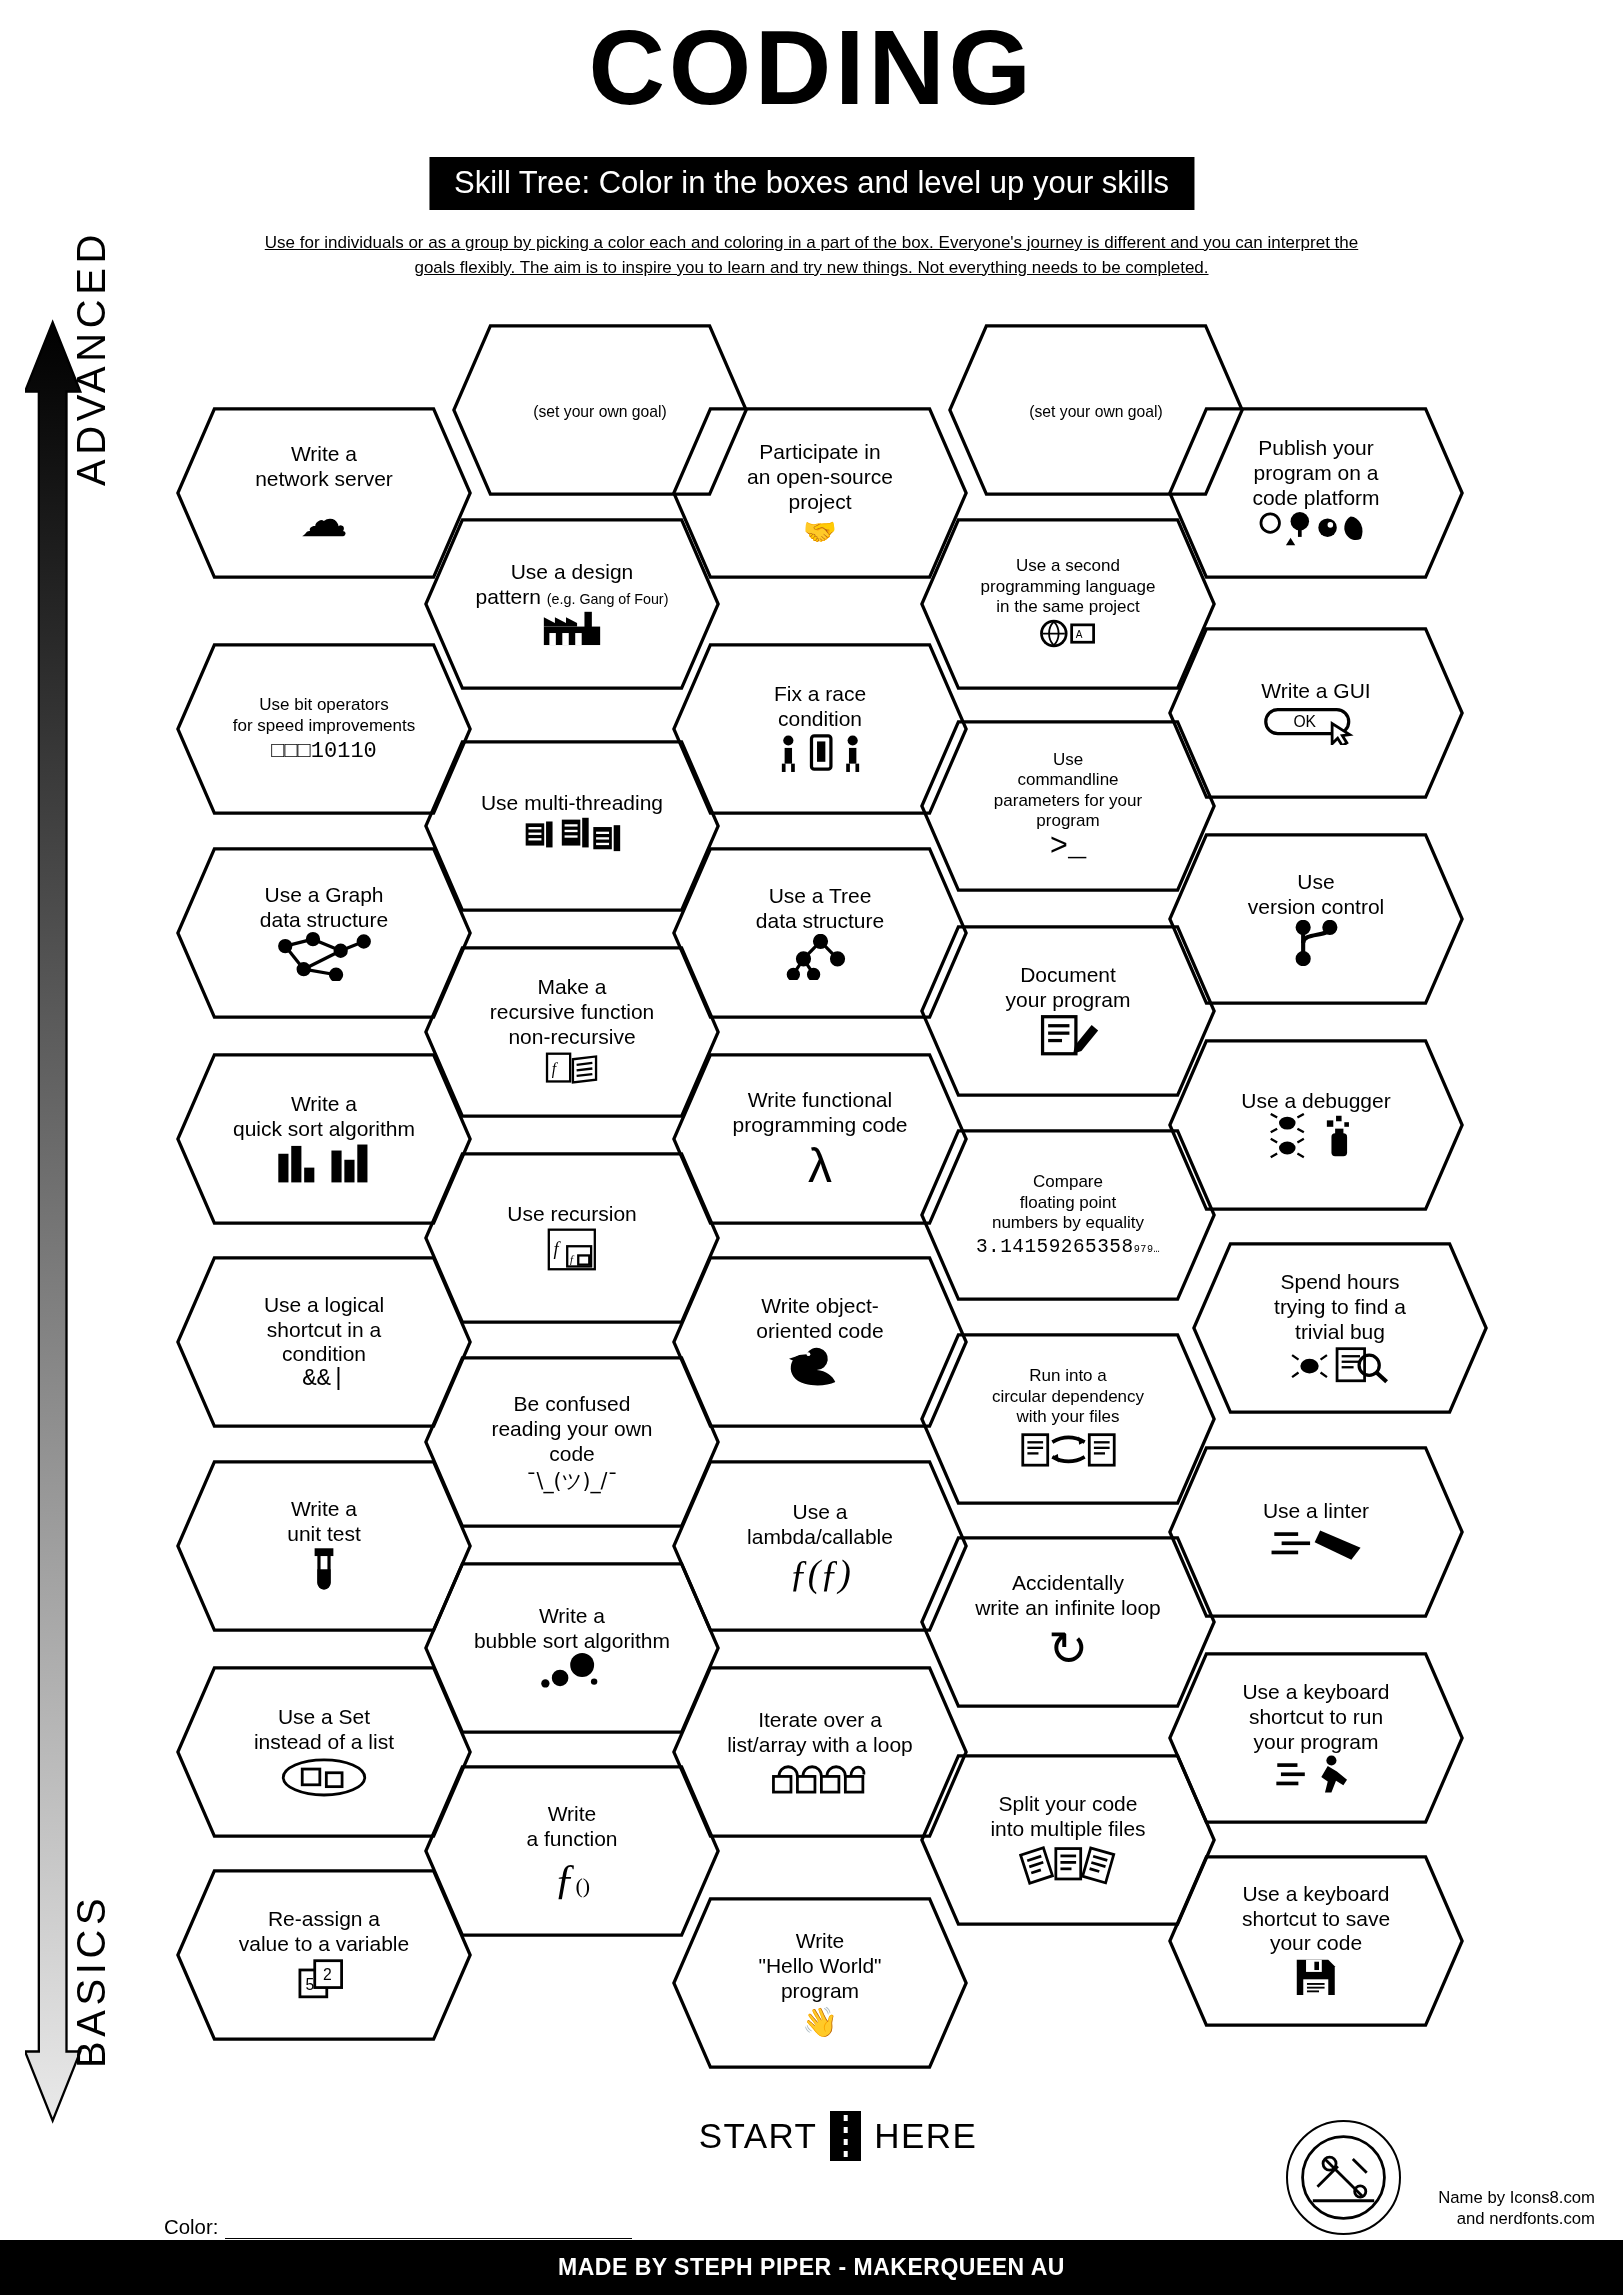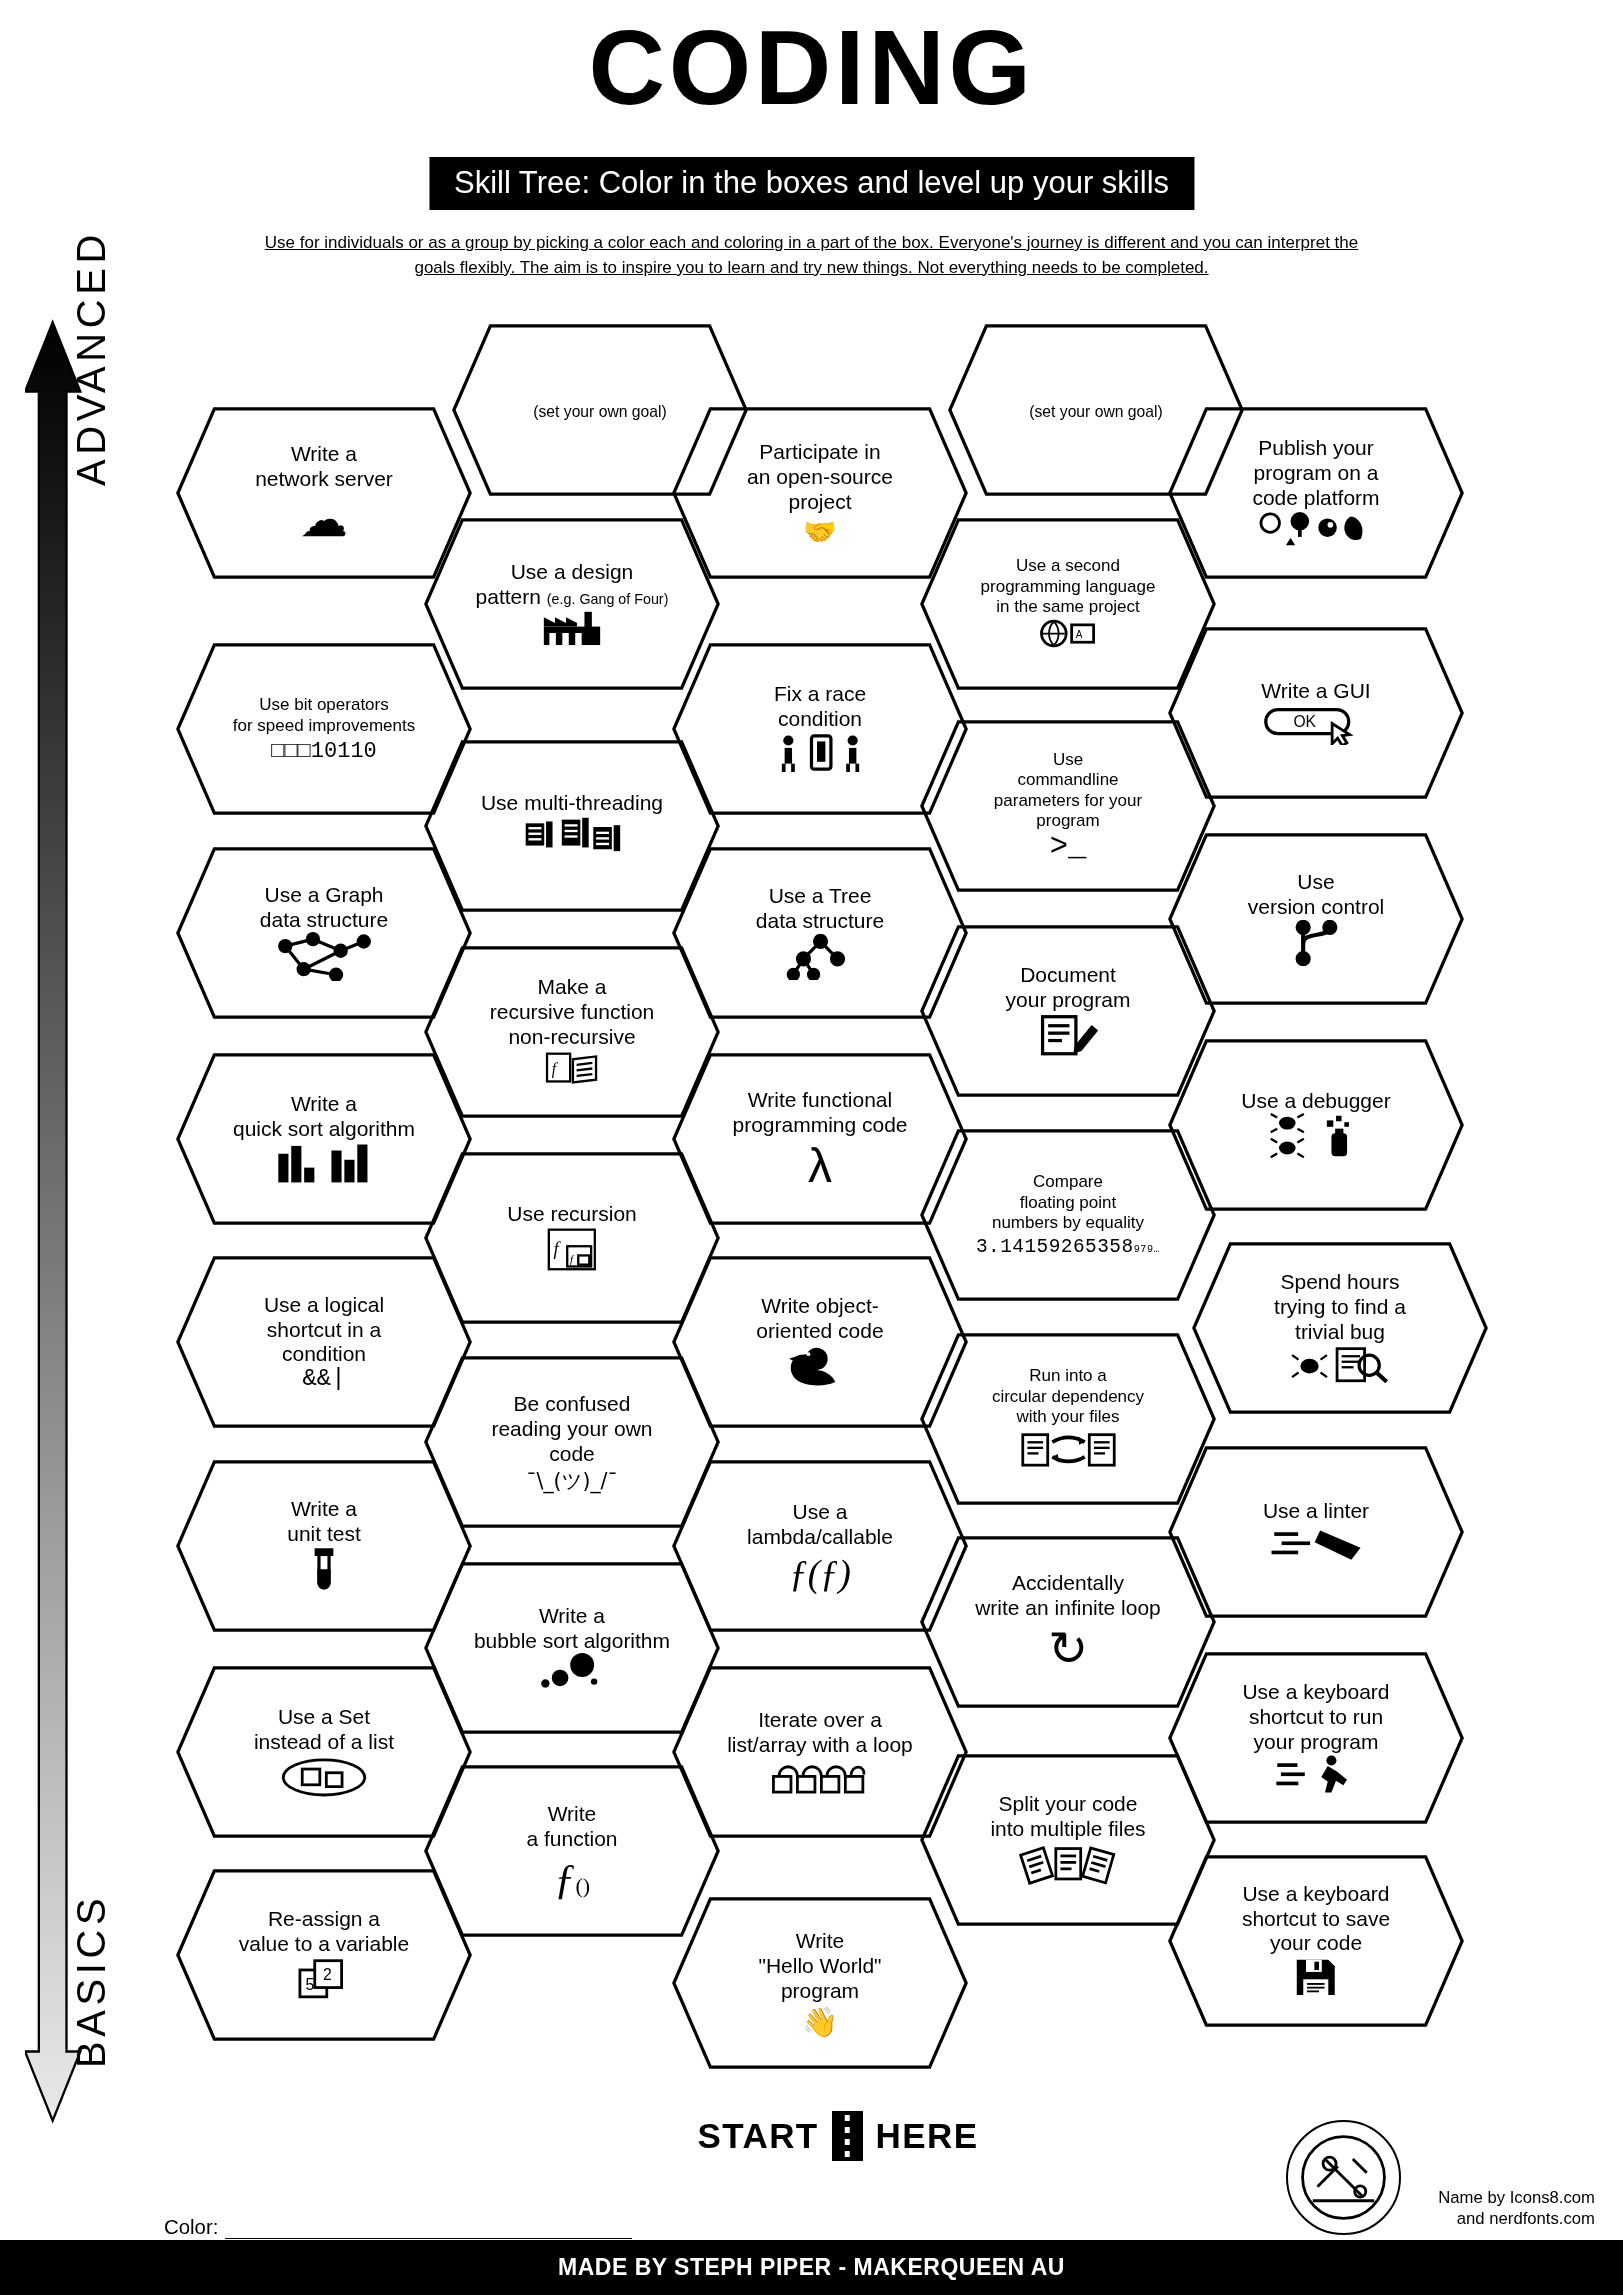--- a/index.html
+++ b/index.html
@@ -66,21 +66,21 @@
   .hex .goal{font-size:15.7px;}
 
   
   .hex.goal-hex .inner{justify-content:flex-start;padding-top:3.7px;}
 
   
   #start-here{
     position:absolute;left:662px;top:2108px;width:352px;height:56px;
     display:flex;align-items:center;justify-content:center;gap:13px;
   }
-  #start-here .word{font-size:35px;font-weight:bold;letter-spacing:1.4px;}
+  #start-here .word{font-size:35px;font-weight:normal;letter-spacing:1.4px;}
   #start-here .road{
     width:31px;height:50px;background:#000;position:relative;
   }
   #start-here .road:before{
     content:"";position:absolute;left:50%;top:3.7px;transform:translateX(-50%);
     width:4.6px;height:43px;
     background:repeating-linear-gradient(#fff 0 6.5px,transparent 6.5px 12px);
   }
 
   

